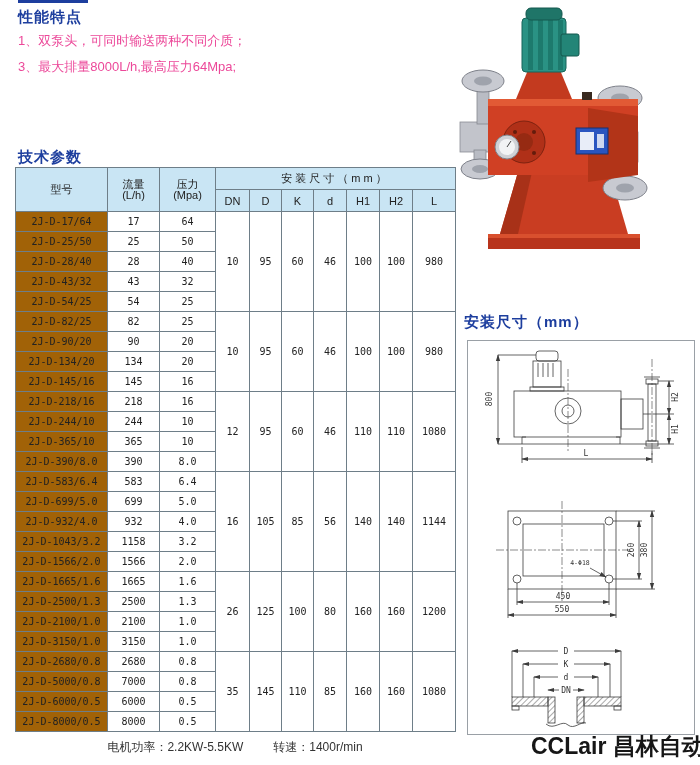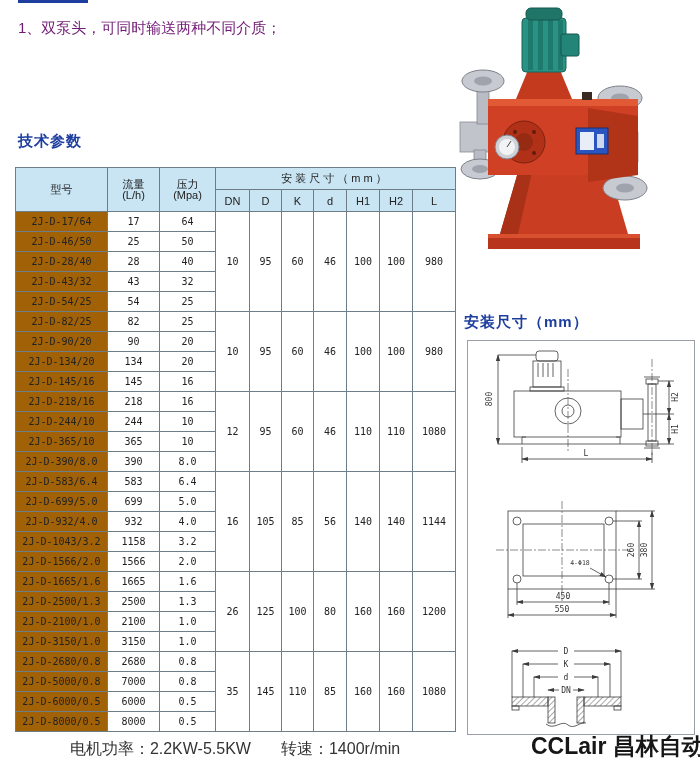--- a/index.html
+++ b/index.html
@@ -4,39 +4,39 @@
 <style>
   * { margin:0; padding:0; box-sizing:border-box; }
   html,body { background:#ffffff; }
   .page { position:relative; width:700px; height:765px; background:#fff; overflow:hidden;
           font-family:"Liberation Sans", sans-serif; color:#333; }
 
   .top-strip { position:absolute; left:18px; top:0; width:70px; height:3px; background:#1d3e9e; }
 
   .features { position:absolute; left:18px; top:8px; width:430px; }
   .sec-title { font-size:15px; font-weight:bold; color:#1d3e9e; letter-spacing:1px; }
-  .feature-item { font-size:15px; color:#701a75; line-height:25px; margin-top:1px; }
+  .feature-item { font-size:13px; color:#ec4899; line-height:25px; margin-top:1px; }
   .features .feature-item:first-of-type { margin-top:7px; }
 
-  .tech-title { position:absolute; left:18px; top:132px; }
+  .tech-title { position:absolute; left:18px; top:148px; }
 
   table.specs { position:absolute; left:15px; top:167px; width:440px;
                 border-collapse:collapse; table-layout:fixed; }
   table.specs th, table.specs td { border:1px solid #6e7e88; text-align:center;
                 vertical-align:middle; padding:0; }
   table.specs thead th { background:#c9e5f4; font-weight:normal; font-size:11px; color:#222; height:22px; }
   table.specs thead th.span-head { letter-spacing:3px; }
   table.specs td { height:20px; font-size:10px; color:#222;
                 font-family:"DejaVu Sans Mono", monospace; }
   table.specs td.model { background:#a16207; }
   .two-line span { display:block; line-height:11px; }
 
   .table-footer { position:absolute; left:15px; top:739px; width:440px;
                 display:flex; justify-content:center; gap:30px;
-                font-size:16px; color:#333; }
+                font-size:12px; color:#333; }
 
   .photo-wrap { position:absolute; left:458px; top:4px; width:240px; height:248px; }
 
   .install-title { position:absolute; left:464px; top:313px; }
 
   .drawing-box { position:absolute; left:467px; top:340px; width:228px; height:395px;
                  border:1px solid #9aa0a6; background:#fff; }
   .drawing-box svg { display:block; }
 
   .logo { position:absolute; left:531px; top:731px; font-size:23px; font-weight:700;
@@ -48,21 +48,23 @@
   svg .cl { stroke:#3c3c3c; stroke-width:0.6; fill:none; stroke-dasharray:8 2 2 2; }
 </style>
 </head>
 <body>
 
 <div class="page">
 
   <div class="top-strip"></div>
 
   <div class="features">
+    <div class="sec-title">性能特点</div>
     <div class="feature-item">1、双泵头，可同时输送两种不同介质；</div>
+    <div class="feature-item">3、最大排量8000L/h,最高压力64Mpa;</div>
   </div>
 
   <div class="sec-title tech-title">技术参数</div>
 
   <table class="specs">
     <colgroup>
       <col style="width:92px">
         <col style="width:52px">
         <col style="width:56px">
       <col style="width:34px">
@@ -103,21 +105,21 @@
           <td>64</td>
           <td class="dim" rowspan="5">10</td>
           <td class="dim" rowspan="5">95</td>
           <td class="dim" rowspan="5">60</td>
           <td class="dim" rowspan="5">46</td>
           <td class="dim" rowspan="5">100</td>
           <td class="dim" rowspan="5">100</td>
           <td class="dim" rowspan="5">980</td>
         </tr>
         <tr>
-          <td class="model">2J-D-46/50</td>
+          <td class="model">2J-D-25/50</td>
           <td>25</td>
           <td>50</td>
         </tr>
         <tr>
           <td class="model">2J-D-28/40</td>
           <td>28</td>
           <td>40</td>
         </tr>
         <tr>
           <td class="model">2J-D-43/32</td>

